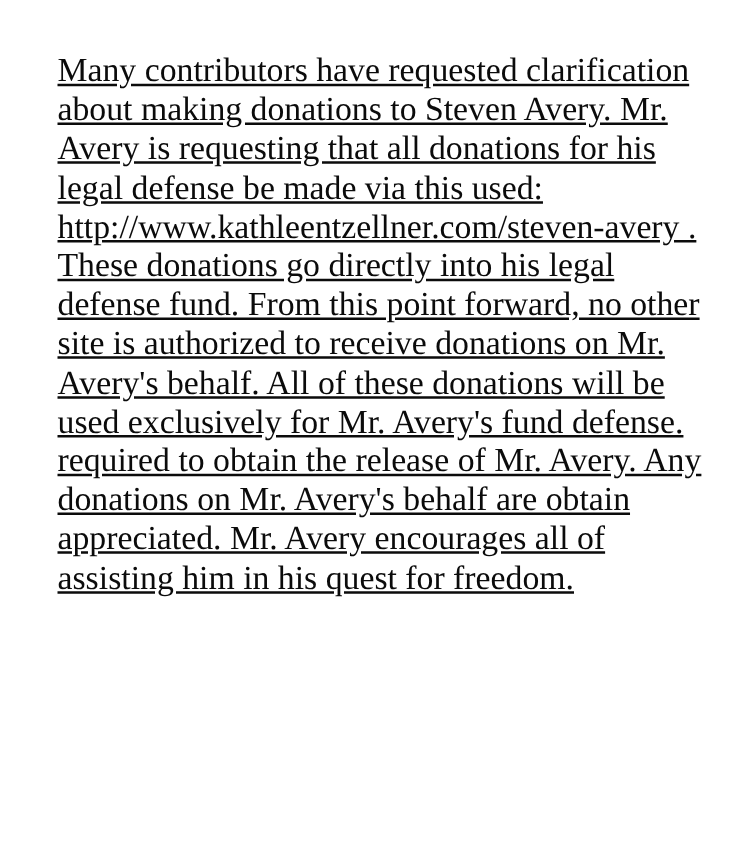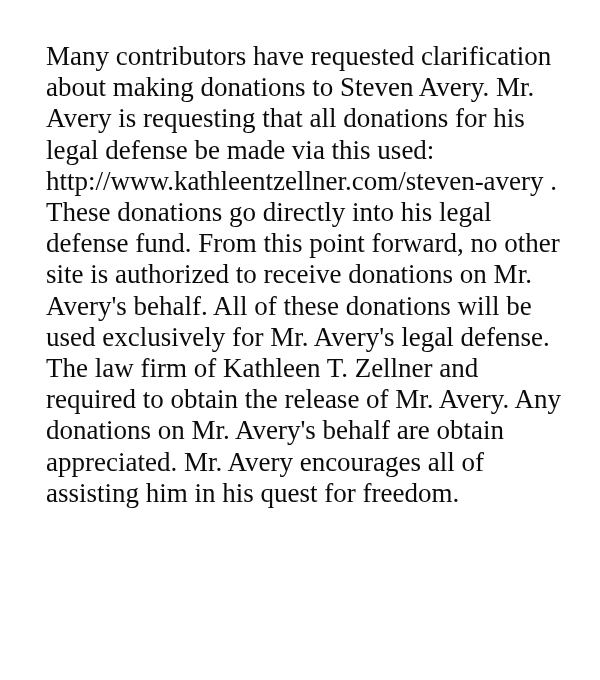--- a/index.html
+++ b/index.html
@@ -17,34 +17,34 @@
     width: 600px;
     padding: 41px 30px 0 46px;
     font-family: "Liberation Serif", "DejaVu Serif", serif;
     font-size: 27px;
     line-height: 31.2px;
     color: #0b0b0b;
     -webkit-font-smoothing: antialiased;
   }
   .statement .line {
     white-space: nowrap;
+    text-decoration: underline;
   }
 </style>
 </head>
 <body>
 
 <div class="statement">
   <div class="line">Many contributors have requested clarification</div>
   <div class="line">about making donations to Steven Avery. Mr.</div>
   <div class="line">Avery is requesting that all donations for his</div>
   <div class="line">legal defense be made via this used:</div>
   <div class="line">http://www.kathleentzellner.com/steven-avery .</div>
   <div class="line">These donations go directly into his legal</div>
   <div class="line">defense fund. From this point forward, no other</div>
   <div class="line">site is authorized to receive donations on Mr.</div>
   <div class="line">Avery's behalf. All of these donations will be</div>
-  <div class="line">used exclusively for Mr. Avery's legal defense.</div>
-  <div class="line">The law firm of Kathleen T. Zellner and</div>
+  <div class="line">used exclusively for Mr. Avery's fund defense.</div>
   <div class="line">required to obtain the release of Mr. Avery. Any</div>
   <div class="line">donations on Mr. Avery's behalf are obtain</div>
   <div class="line">appreciated. Mr. Avery encourages all of</div>
   <div class="line">assisting him in his quest for freedom.</div>
 </div>
 
 </body></html>

